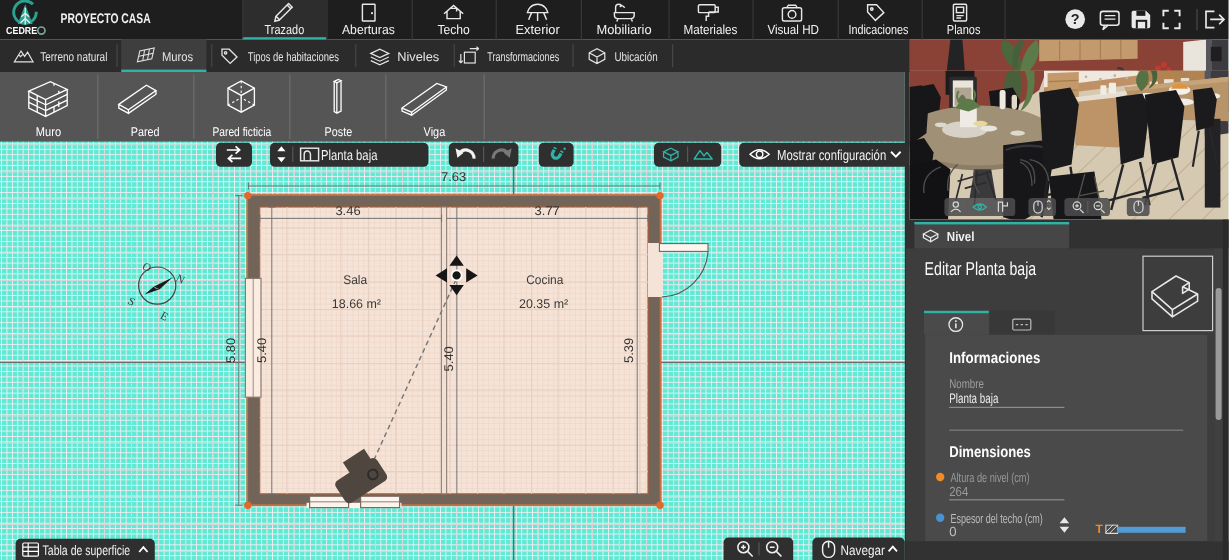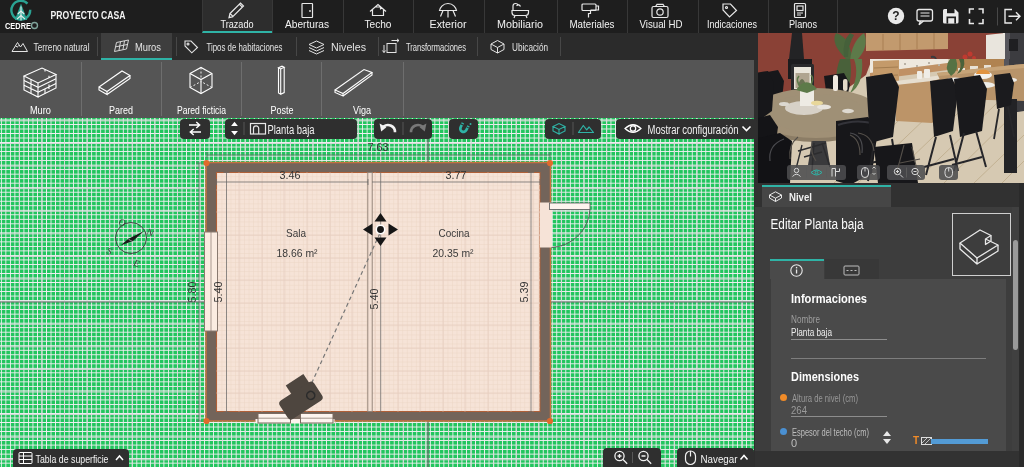--- a/index.html
+++ b/index.html
@@ -7,21 +7,21 @@
   #app { position:relative; width:1024px; height:467px; background:#fbfafa; overflow:hidden; }
   .abs { position:absolute; }
   #topbar { position:absolute; left:0; top:0; width:1024px; height:33px; background:#1e1e1e; z-index:30; }
   .tabbg { position:absolute; top:0; height:33px; border-left:1px solid #383838; }
   .tabbg.active { background:#2d2d2d; border-bottom:2px solid #2fb3a6; }
   #nav2 { position:absolute; left:0; top:33px; width:758px; height:27px; background:#2b2b2b; z-index:29; }
   .n2div { position:absolute; top:4px; height:19px; width:1px; background:#474747; }
   #muros-active { position:absolute; left:101px; top:0; width:71px; height:27px; background:#3e3e3e; border-bottom:2px solid #2fb3a6; }
   #palette { position:absolute; left:0; top:60px; width:754px; height:58px; background:#555555; z-index:28; }
   .pdiv { position:absolute; top:2px; height:54px; width:1px; background:#6e6e6e; }
-  #canvas { position:absolute; left:0; top:60px; width:757px; height:407px; background:#22c55e; }
+  #canvas { position:absolute; left:0; top:60px; width:757px; height:407px; background:#5eead4; }
   #grid { position:absolute; left:0; top:0; width:757px; height:407px;
     background-image:
       linear-gradient(#d7d7d8 1px, transparent 1px),
       linear-gradient(90deg,#d7d7d8 1px, transparent 1px),
       linear-gradient(#efeff1 1px, transparent 1px),
       linear-gradient(90deg,#efeff1 1px, transparent 1px);
     background-size:22.6px 22.6px, 22.6px 22.6px, 4.52px 4.52px, 4.52px 4.52px;
     background-position:18.8px 15.2px, 18.8px 15.2px, 0.9px 0.8px, 0.9px 0.8px; }
   #plansvg { position:absolute; left:0; top:0; z-index:5; }
   .fbtn { position:absolute; background:#2f2f2f; border-radius:4px; z-index:10; }

